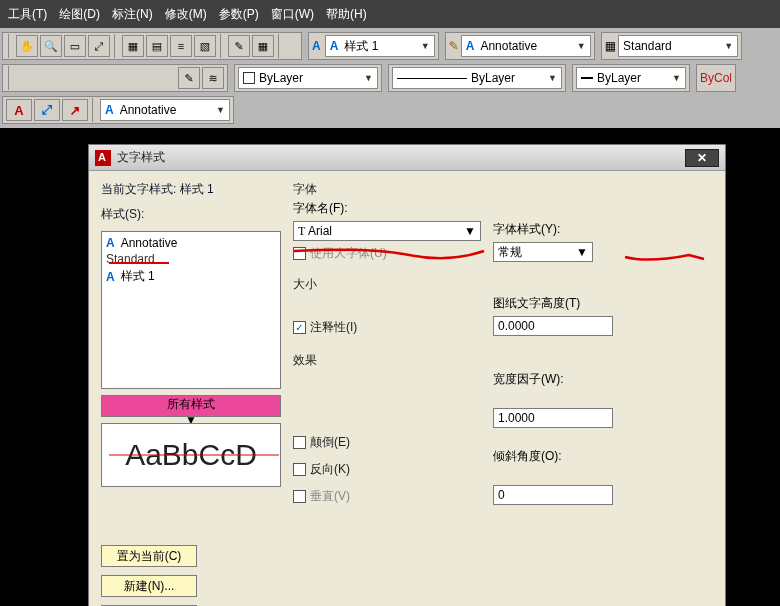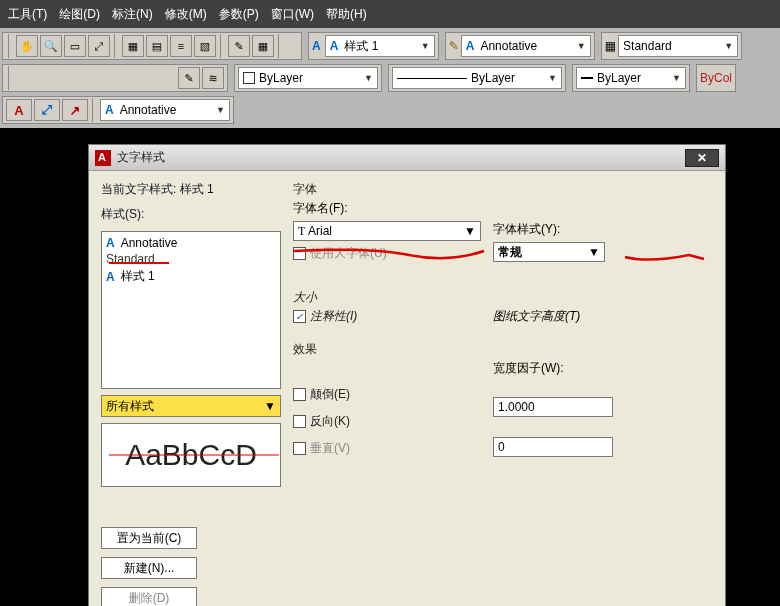--- a/index.html
+++ b/index.html
@@ -28,33 +28,33 @@
     .titlebar .title { flex: 1; color: #222; }
     .titlebar .close { width: 34px; height: 18px; background: #444; color: #fff; display: flex; align-items: center; justify-content: center; font-weight: bold; border:1px solid #222;}
     .dlg-body { padding: 10px 12px 14px 12px; display: flex; gap: 12px; flex-wrap: wrap;}
     .col-left { width: 180px; display: flex; flex-direction: column; gap: 6px;}
     .col-right { flex: 1; display: flex; flex-direction: column; gap: 6px;}
     .col-btns { width: 96px; display: flex; flex-direction: column; gap: 8px; align-items: stretch;}
     .label-line { color: #0f172a; margin-bottom: 2px;}
     .listbox { background: #fff; border: 1px solid #7b7b7b; height: 158px; padding: 3px 4px; overflow: hidden;}
     .listbox .item { display: flex; align-items: center; gap: 4px; padding: 1px 0; }
     .indent { padding-left: 20px; color: #333;}
-    .filter-dd { height: 22px; background: #fde047; border: 1px solid #7b7b7b; display: flex; align-items: center; justify-content: space-between; padding: 0 4px;}
+    .filter-dd { height: 22px; background: #ec4899; border: 1px solid #7b7b7b; display: flex; align-items: center; justify-content: space-between; padding: 0 4px; flex-direction: column;}
     .preview { background: #fff; border: 1px solid #7b7b7b; height: 64px; display: flex; align-items: center; justify-content: center; font-family: Arial; font-size: 30px; color: #222; }
     .grp { border: none; }
     .grp-title { color: #222; margin-bottom:2px;}
     .row { display: flex; align-items: flex-end; gap: 10px; }
     .field-col { display: flex; flex-direction: column; gap: 4px; }
     .combo { height: 20px; width: 188px; background: #fff; border: 1px solid #7b7b7b; display: flex; align-items: center; justify-content: space-between; padding: 0 4px;}
-    .combo.small { width: 112px; font-weight: bold; }
+    .combo.small { width: 100px; }
     .cb { width: 13px; height: 13px; border: 1px solid #555; background: #fff; display: inline-flex; align-items:center; justify-content:center; font-size:10px; color:#0a58ca; }
     .cb.checked::after { content:"✓"; }
     .chk-row { display: flex; align-items: center; gap: 4px; color: #222;}
     .textbox { height: 20px; width: 120px; background: #fff; border: 1px solid #7b7b7b; padding: 0 4px; display:flex; align-items:center;}
-    .btn { height: 22px; background: #ffffff; border: 1px solid #7b7b7b; display: flex; align-items: center; justify-content: center; padding: 0 6px; cursor:pointer; white-space:nowrap;}
+    .btn { height: 22px; background: #fef9c3; border: 1px solid #7b7b7b; display: flex; align-items: center; justify-content: center; padding: 0 6px; cursor:pointer; white-space:nowrap;}
     .btn.disabled { color:#888;}
     .disabled-text { color: #888; }
     .redline { position: absolute; pointer-events: none; }
     .redline svg { overflow: visible; }
   </style>
 </head>
 <body>
 
 <div class="menubar">
   <span>工具(T)</span>
@@ -222,31 +222,34 @@
           <div class="field-col">
             <span>字体样式(Y):</span>
             <div class="combo small">
                 <span>常规</span>
                 <span class="arrow">▼</span>
               </div>
           </div>
         </div>
       </div>
 
-      <div class="grp" style="margin-top:21px;font-style:italic;">
+      <div class="grp" style="margin-top:8px;">
         <div class="grp-title">大小</div>
         <div class="row">
           <div class="field-col" style="width:190px">
             <div class="chk-row">
                 <span class="cb checked"></span>
                 <span>注释性(I)</span>
               </div>
           </div>
           <div class="field-col">
             <span>图纸文字高度(T)</span>
+            <div class="textbox">
+                <span>0.0000</span>
+              </div>
           </div>
         </div>
       </div>
 
       <div class="grp" style="margin-top:10px;">
         <div class="grp-title">效果</div>
         <div class="row">
           <div class="field-col" style="width:190px; gap:10px;">
             <div class="chk-row">
                 <span class="cb"></span>
@@ -259,20 +262,21 @@
             <div class="chk-row disabled-text">
                 <span class="cb"></span>
                 <span>垂直(V)</span>
               </div>
           </div>
           <div class="field-col" style="gap:20px;">
             <span>宽度因子(W):</span>
             <div class="textbox">
                 <span>1.0000</span>
               </div>
+            <span>倾斜角度(O):</span>
             <div class="textbox">
                 <span>0</span>
               </div>
           </div>
         </div>
       </div>
     </div>
 
     <div class="col-btns">
       <div style="height:20px"></div>

